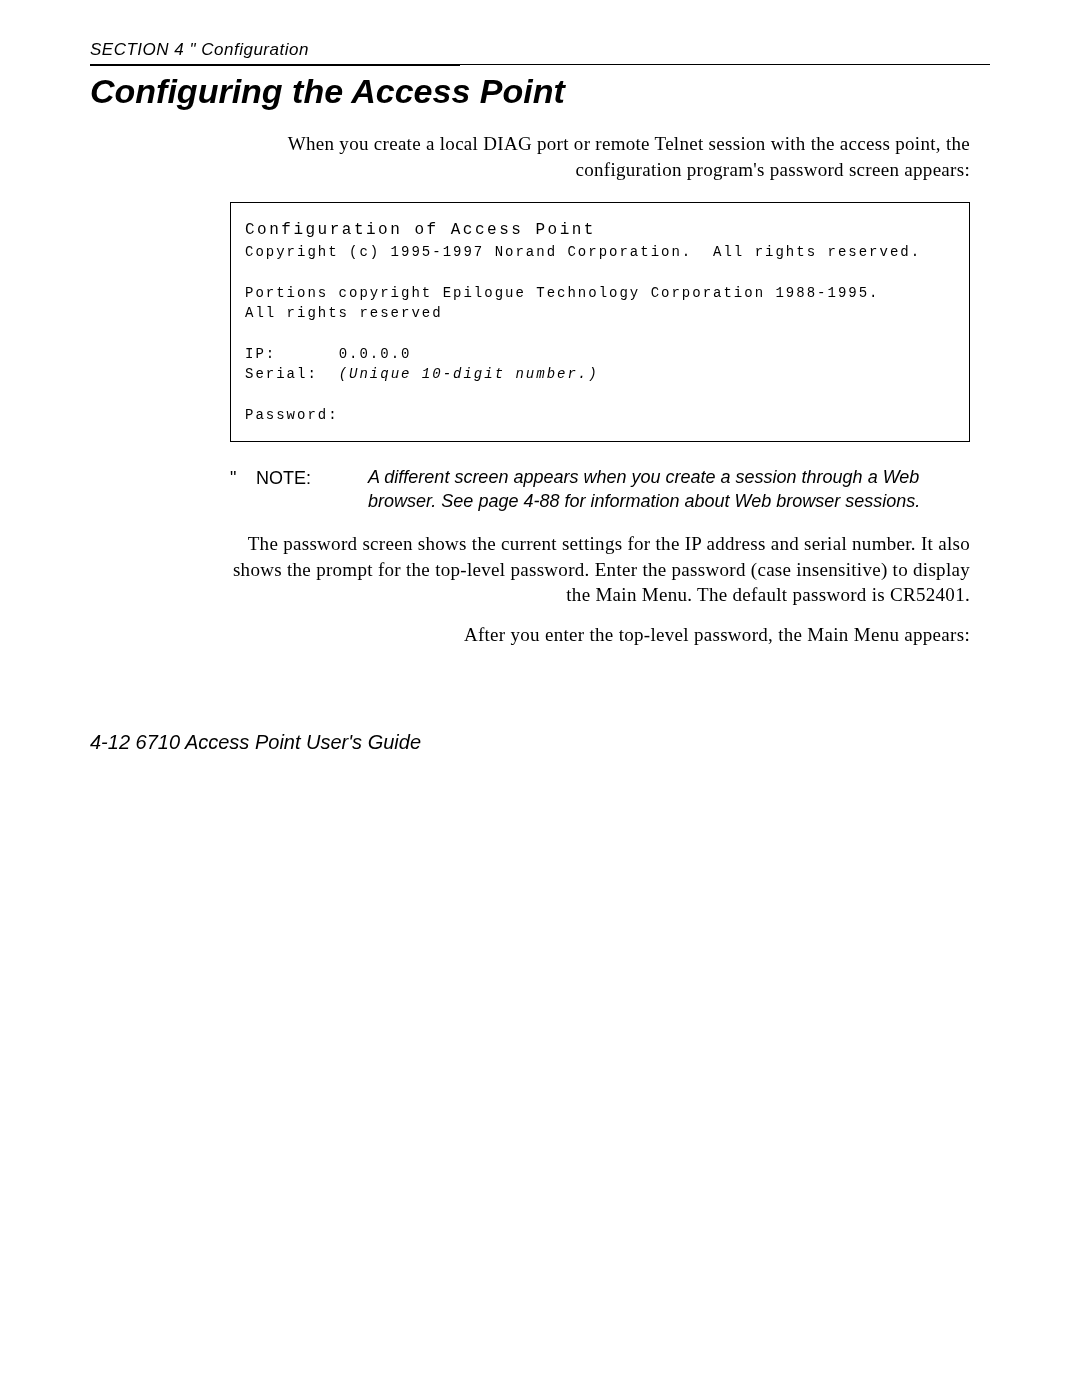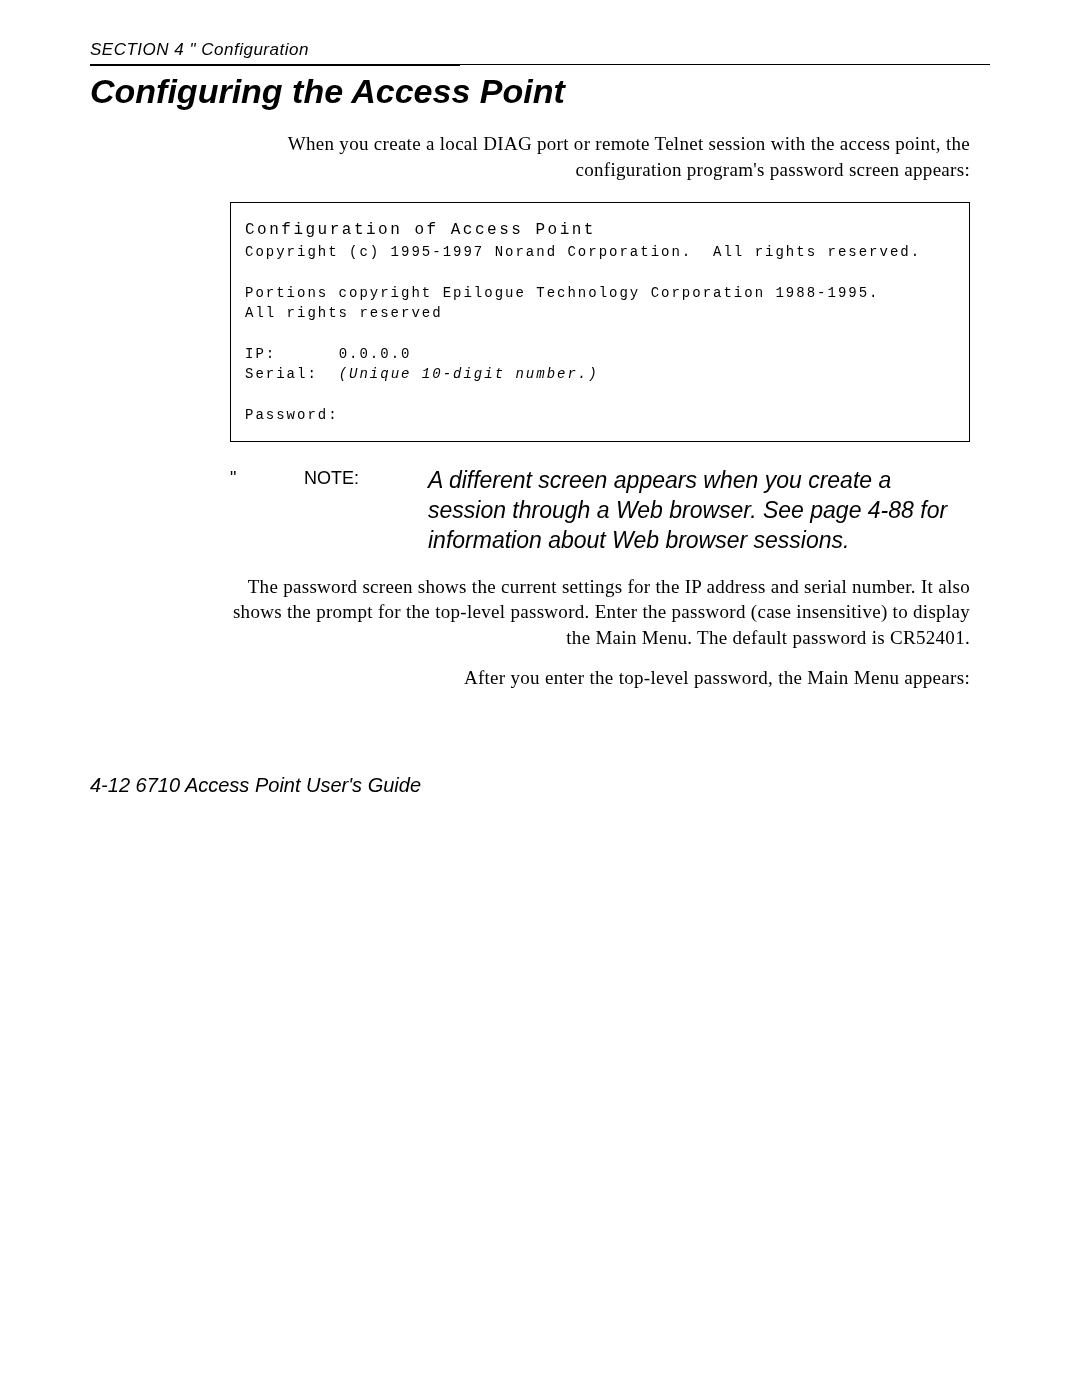--- a/index.html
+++ b/index.html
@@ -87,28 +87,26 @@
     flex: none;
     text-align: left;
     padding-top: 2px;
   }
   .note-label {
     font-family: Arial, Helvetica, sans-serif;
     font-size: 18px;
     width: 112px;
     flex: none;
     padding-top: 2px;
-    margin-left: 48px;
   }
   .note-text {
     font-family: Arial, Helvetica, sans-serif;
     font-style: italic;
-    font-size: 23px;
+    font-size: 18px;
     line-height: 1.3;
-    margin-left: 12px;
   }
   .subheading {
     font-family: Arial, Helvetica, sans-serif;
     font-style: italic;
     font-size: 28px;
     margin: 30px 0 6px 0;
   }
   .footer-real {
     font-family: Arial, Helvetica, sans-serif;
     font-style: italic;

